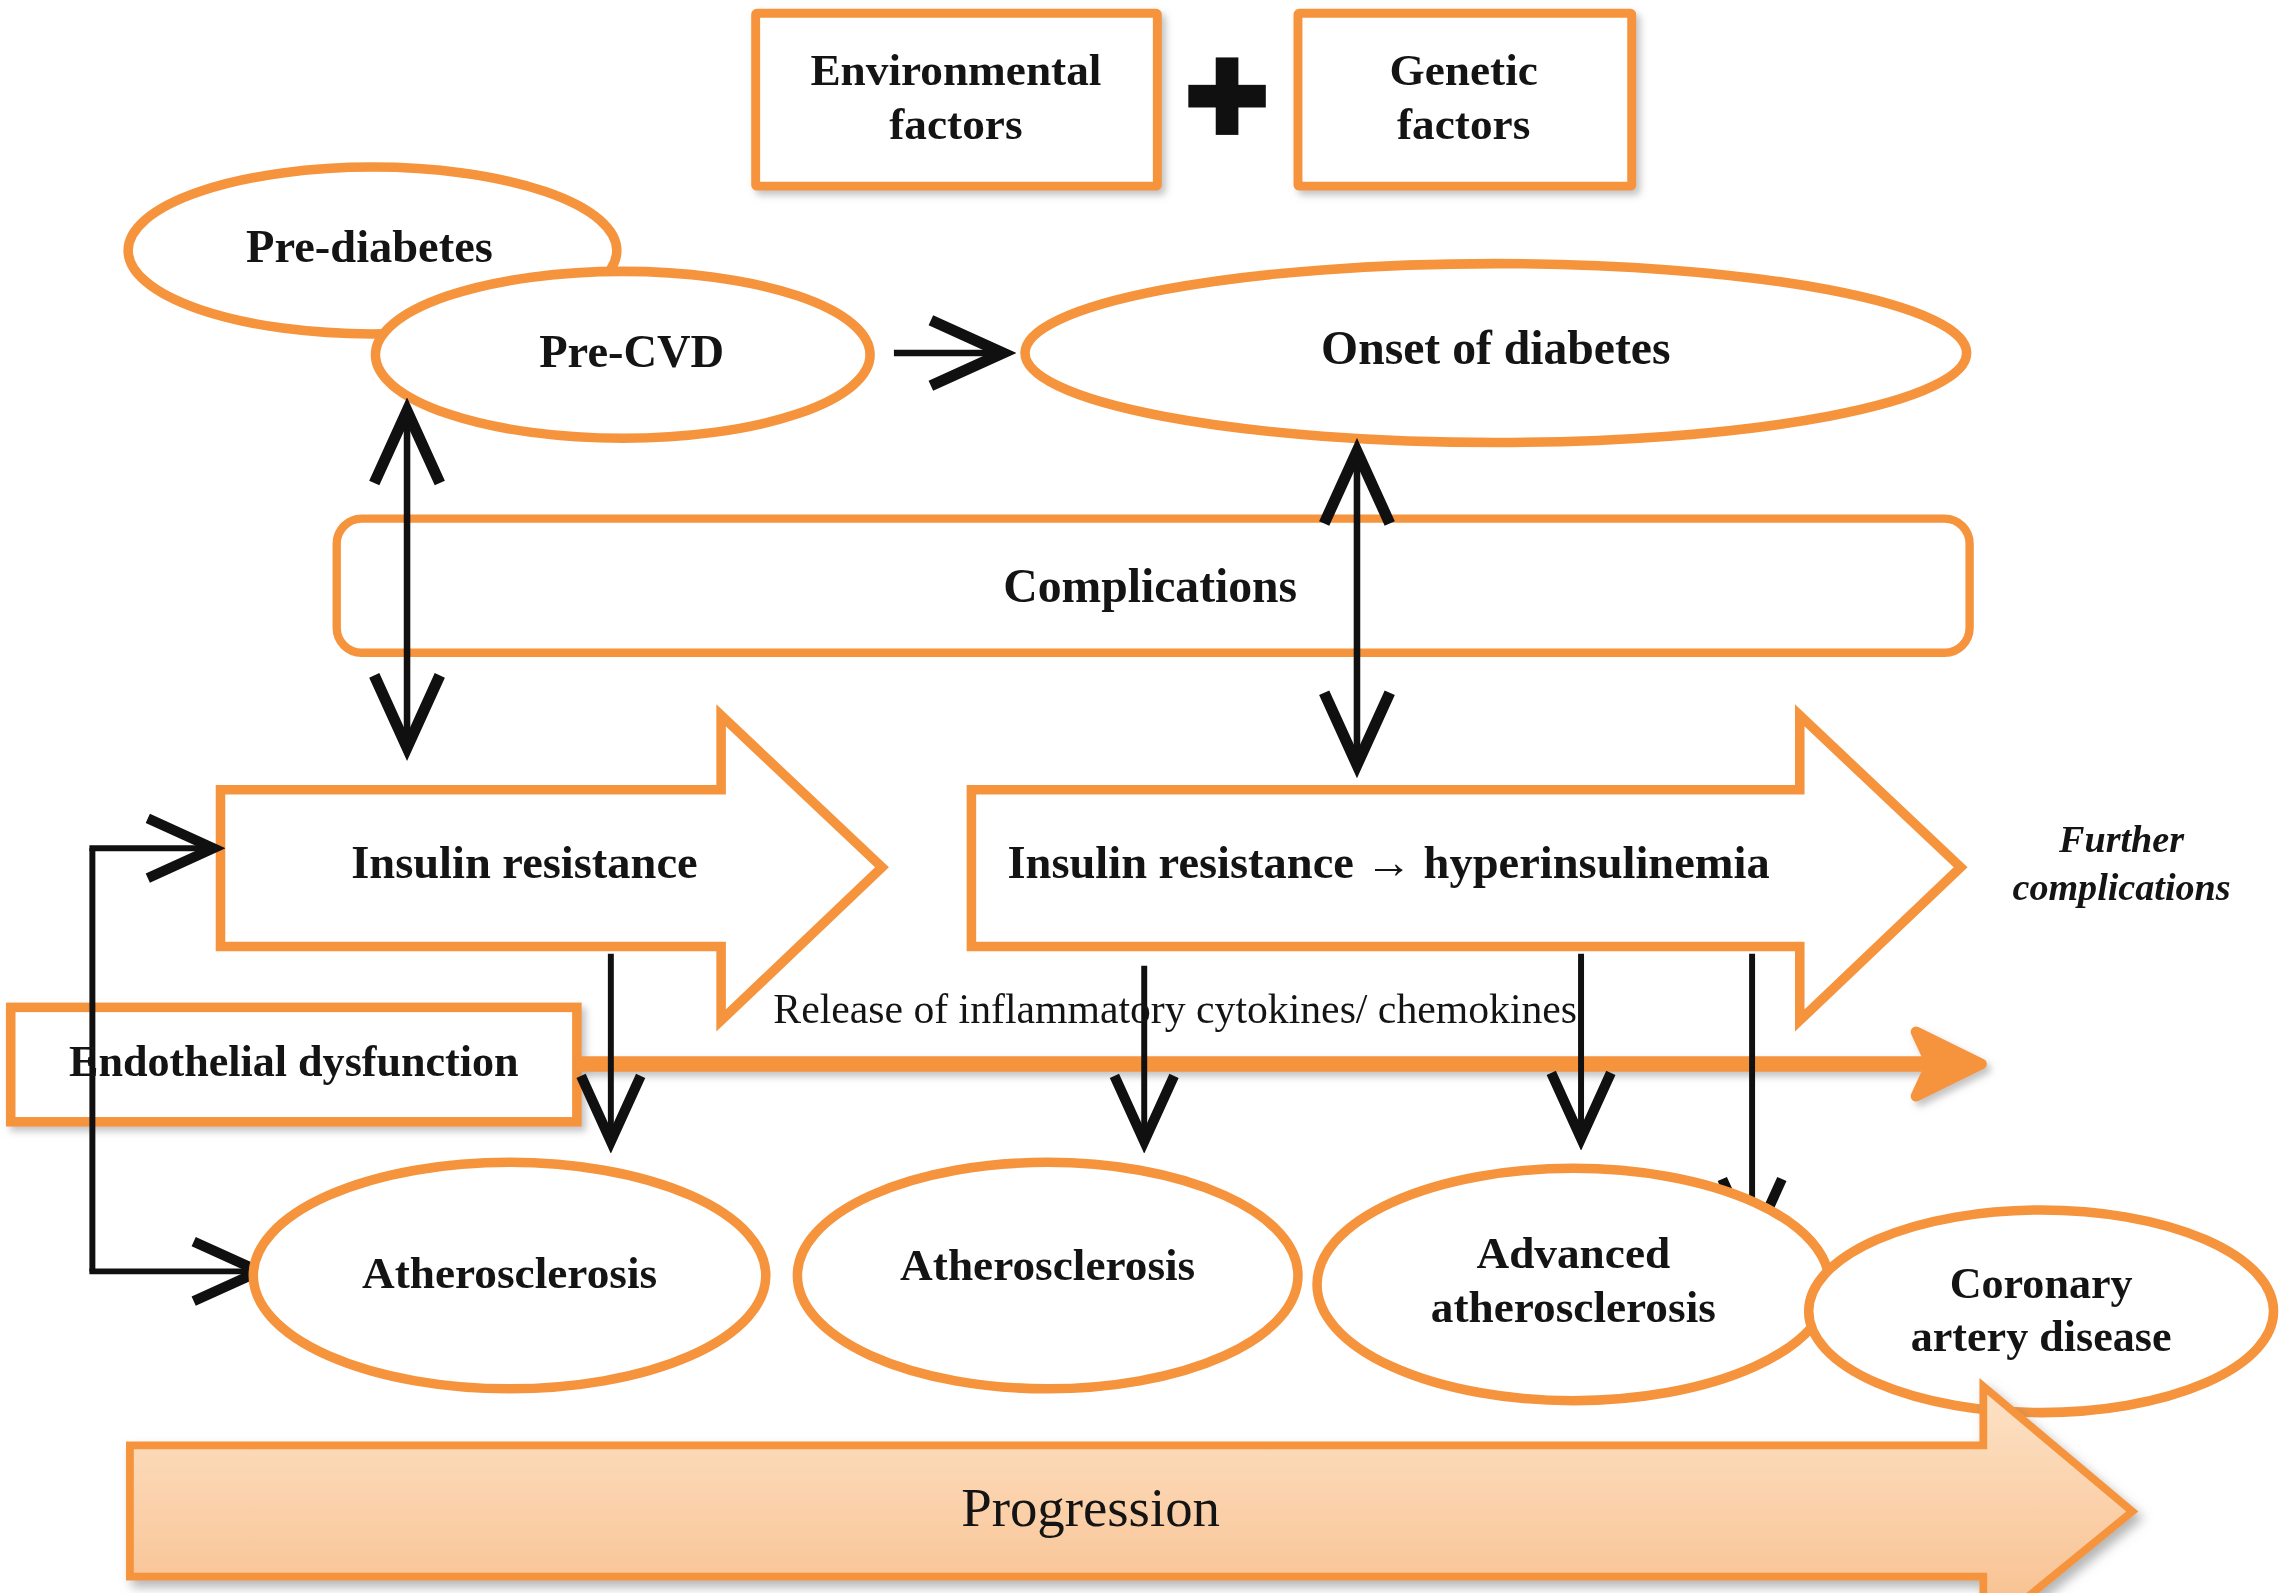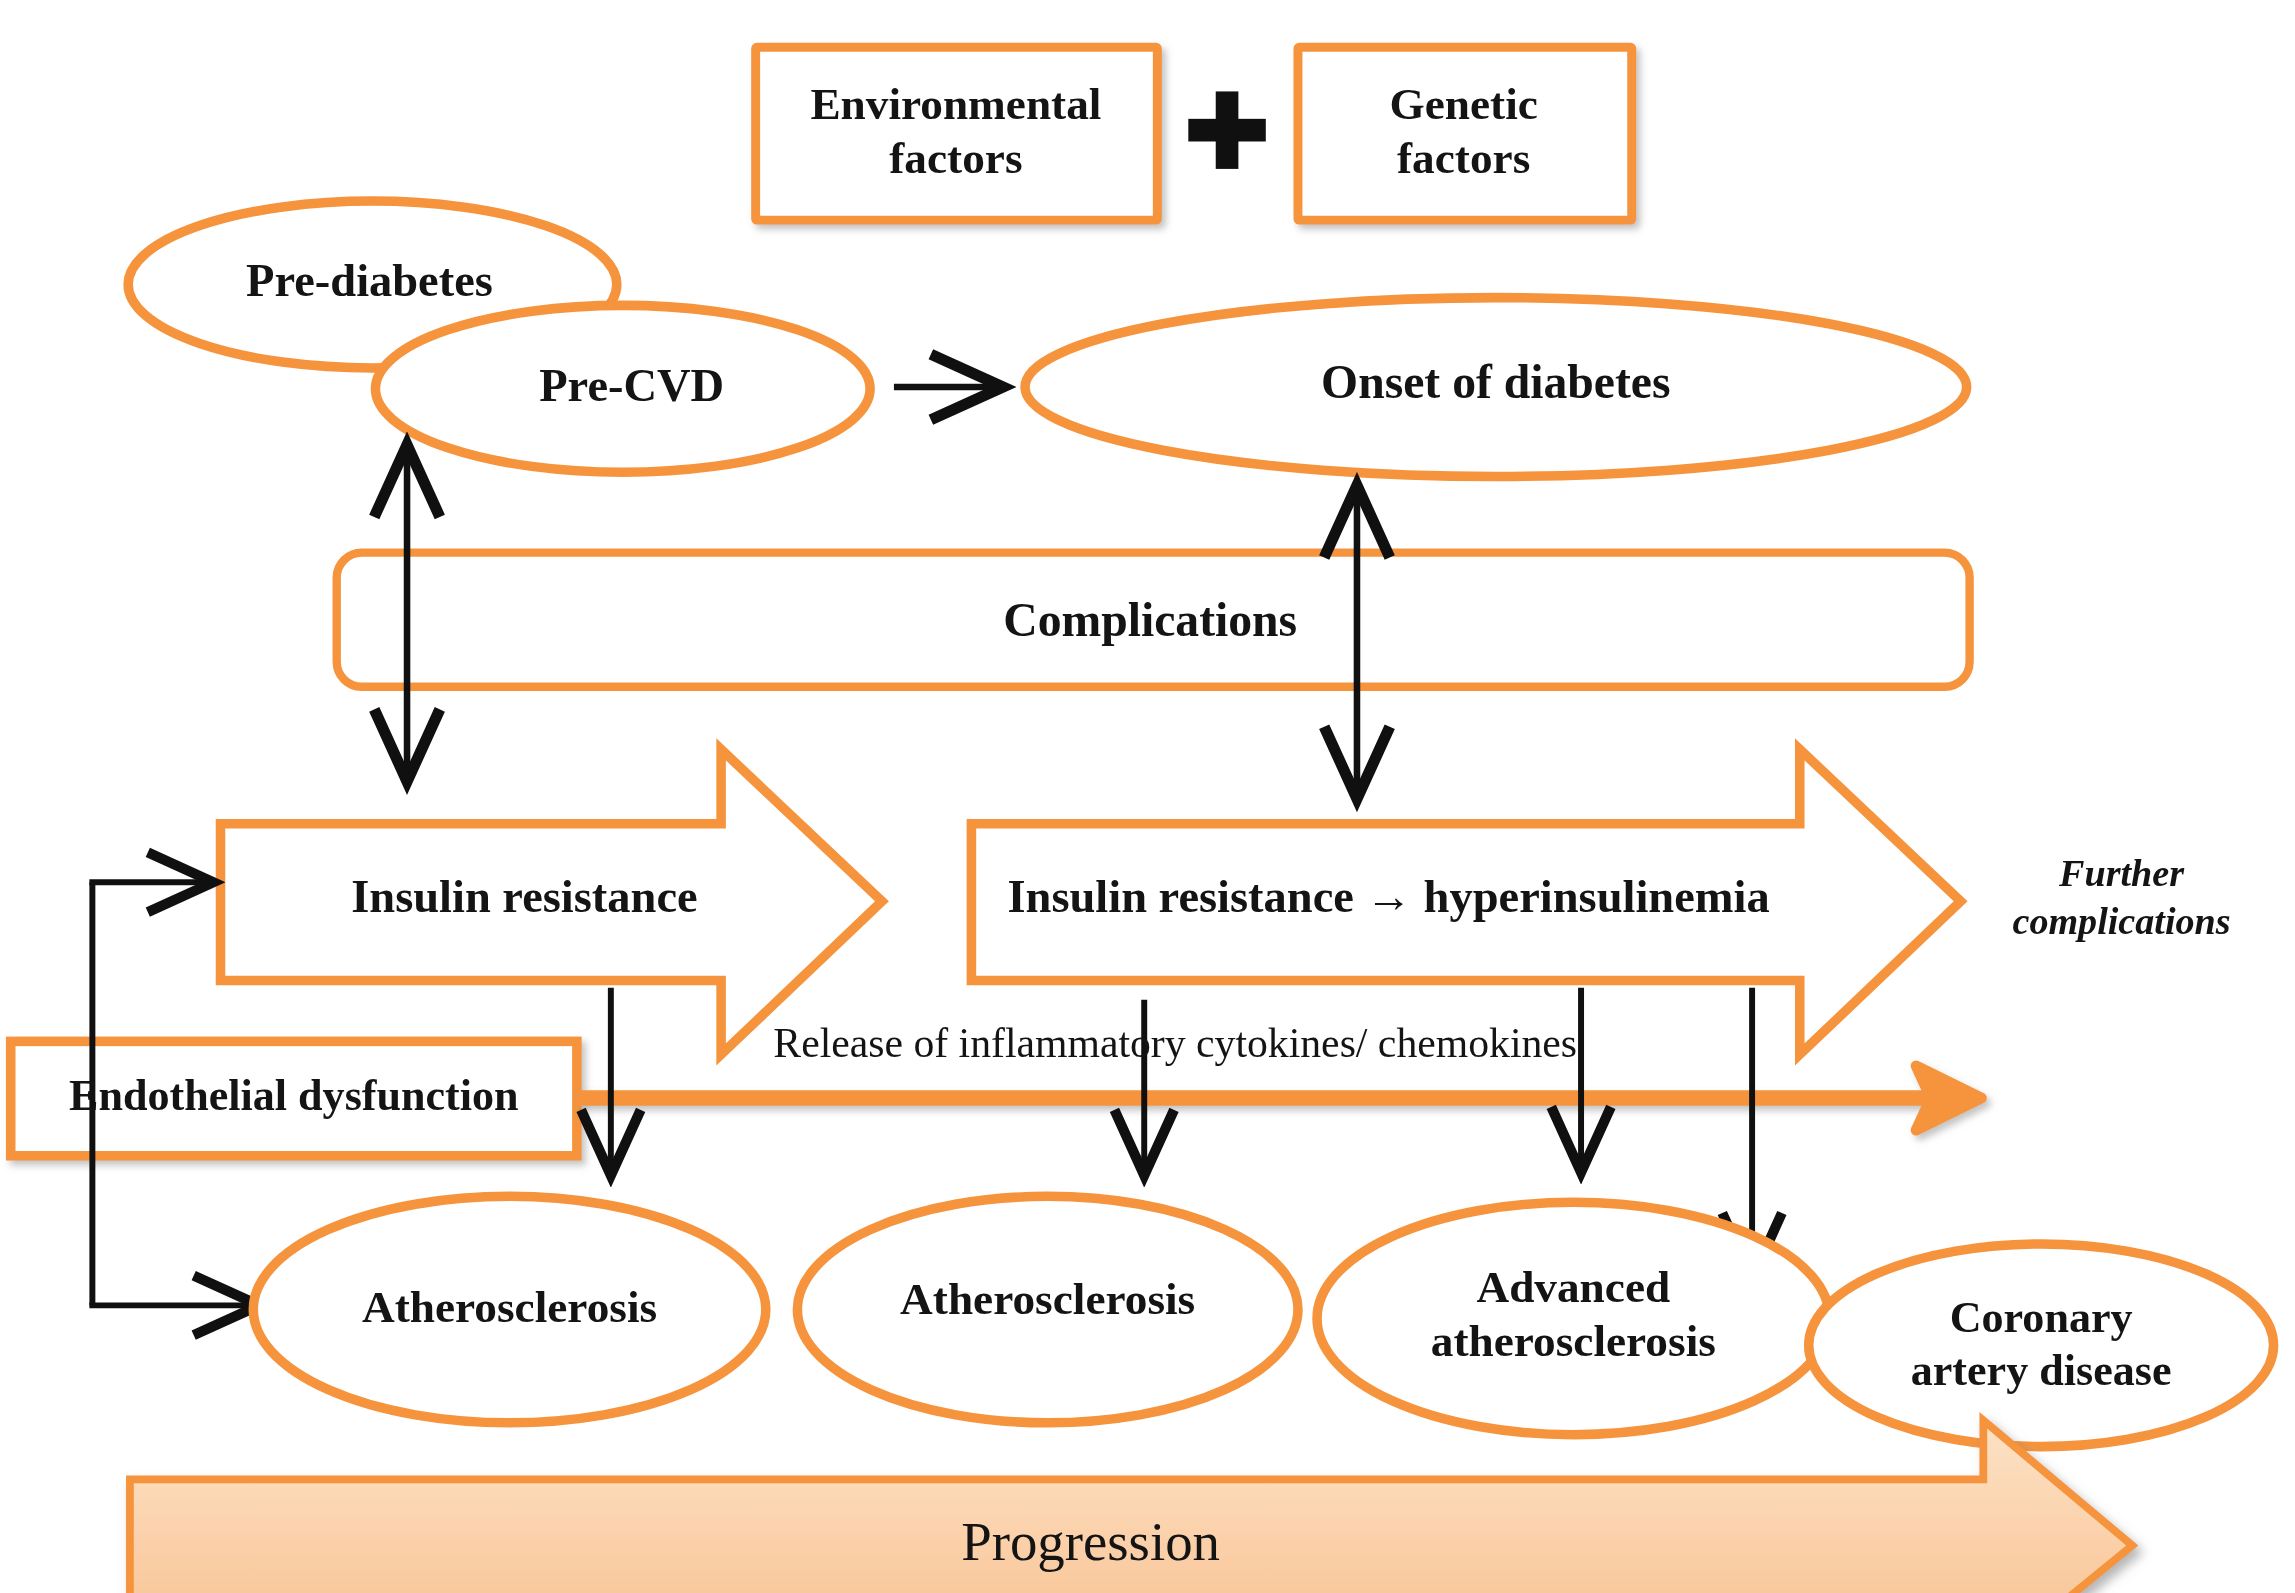--- a/index.html
+++ b/index.html
@@ -10,21 +10,20 @@
   body {
     width: 2295px;
     height: 1594px;
     font-family: "Liberation Serif", "DejaVu Serif", serif;
     overflow: hidden;
   }
   #diagram-root {
     position: relative;
     width: 2295px;
     height: 1246px;
-    margin-top: 34px;
   }
   svg.canvas {
     position: absolute;
     top: 0;
     left: 0;
     width: 2295px;
     height: 1594px;
   }
   .node-text {
     font-family: "Liberation Serif", "DejaVu Serif", serif;

